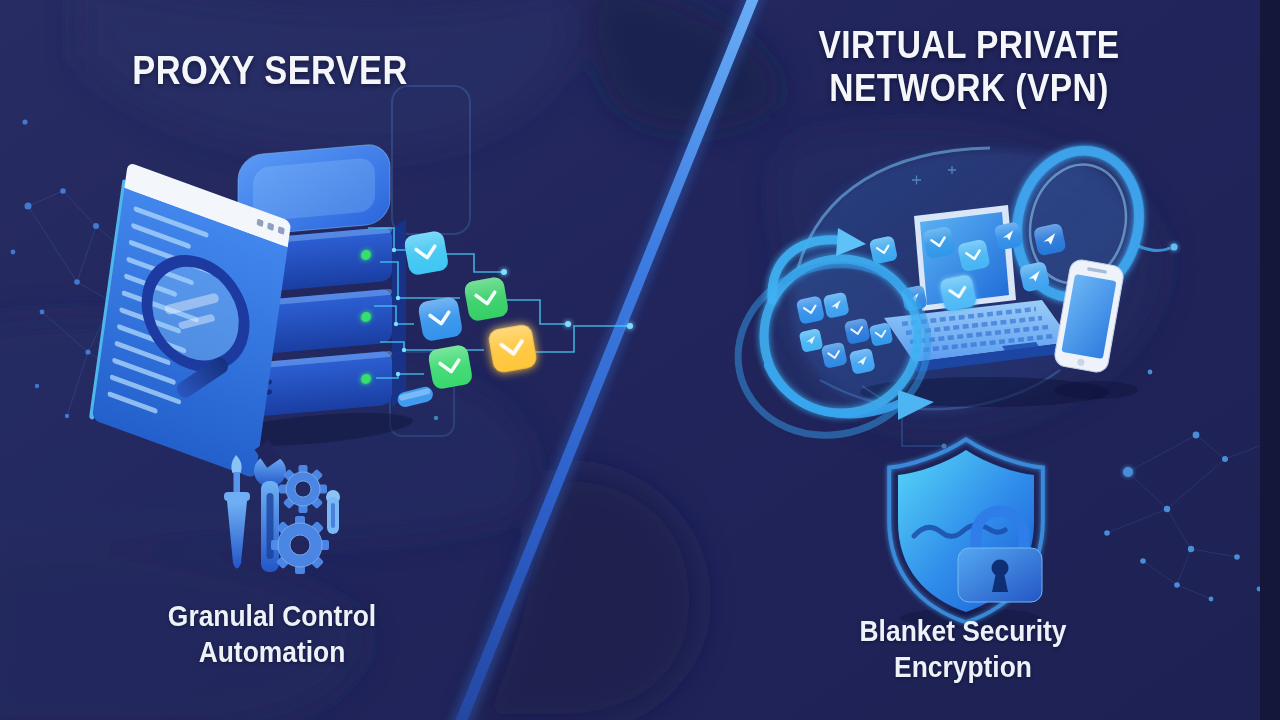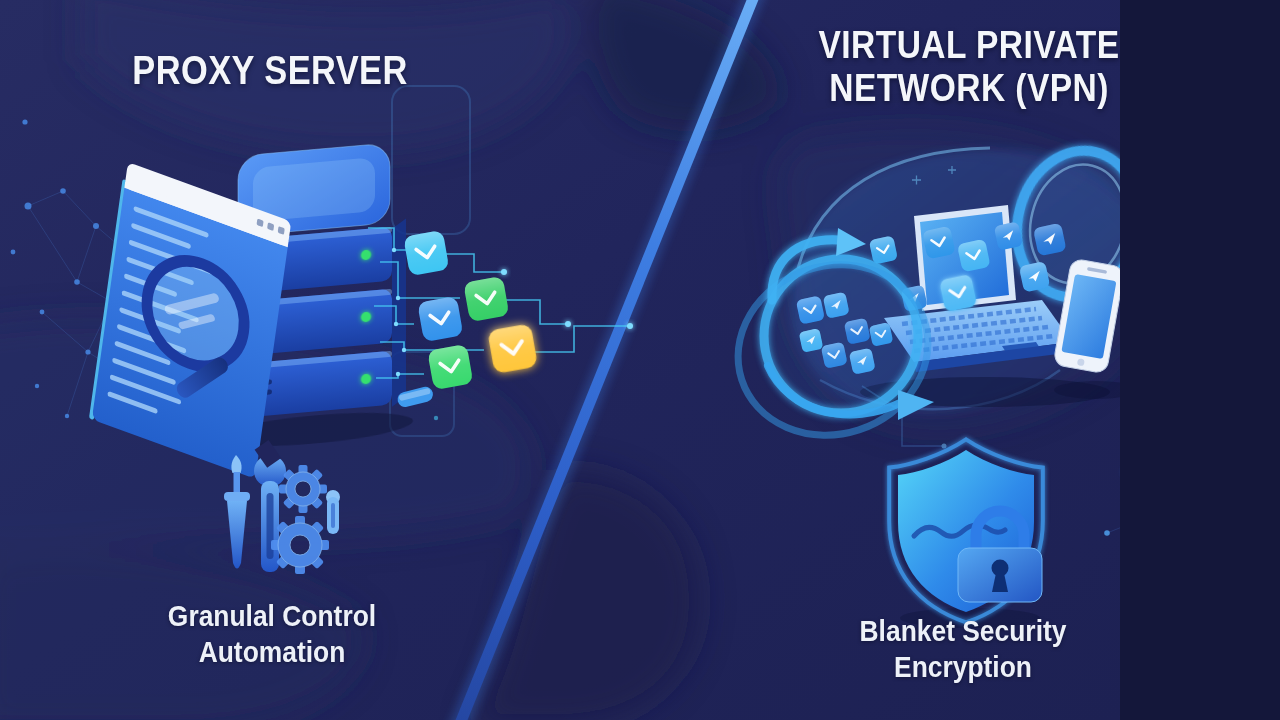--- a/index.html
+++ b/index.html
@@ -1,16 +1,16 @@
 <!DOCTYPE html>
 <html><head>
 <meta charset="utf-8">
 <style>
   html,body{margin:0;padding:0;background:#14173a;}
-  .stage{position:relative;width:1120px;height:720px;overflow:hidden;
+  .stage{position:relative;width:1260px;height:720px;overflow:hidden;
     background:linear-gradient(145deg,#272c63 0%,#21255c 45%,#1d2153 100%);
     font-family:"Liberation Sans", sans-serif;}
   svg.art{position:absolute;left:0;top:0;}
   .ttl{position:absolute;color:#f4f6fa;font-weight:800;text-align:center;
     letter-spacing:.5px;transform:scaleX(.86);transform-origin:center;
     text-shadow:0 2px 6px rgba(5,8,30,.55);}
   #titleL{left:60px;top:48px;width:420px;font-size:40px;}
   #titleR{left:769px;top:24px;width:400px;font-size:39px;line-height:1.1;}
   .cap{position:absolute;color:#edf1f8;font-weight:600;text-align:center;
     transform:scaleX(.88);transform-origin:center;font-size:30px;line-height:1.2;

